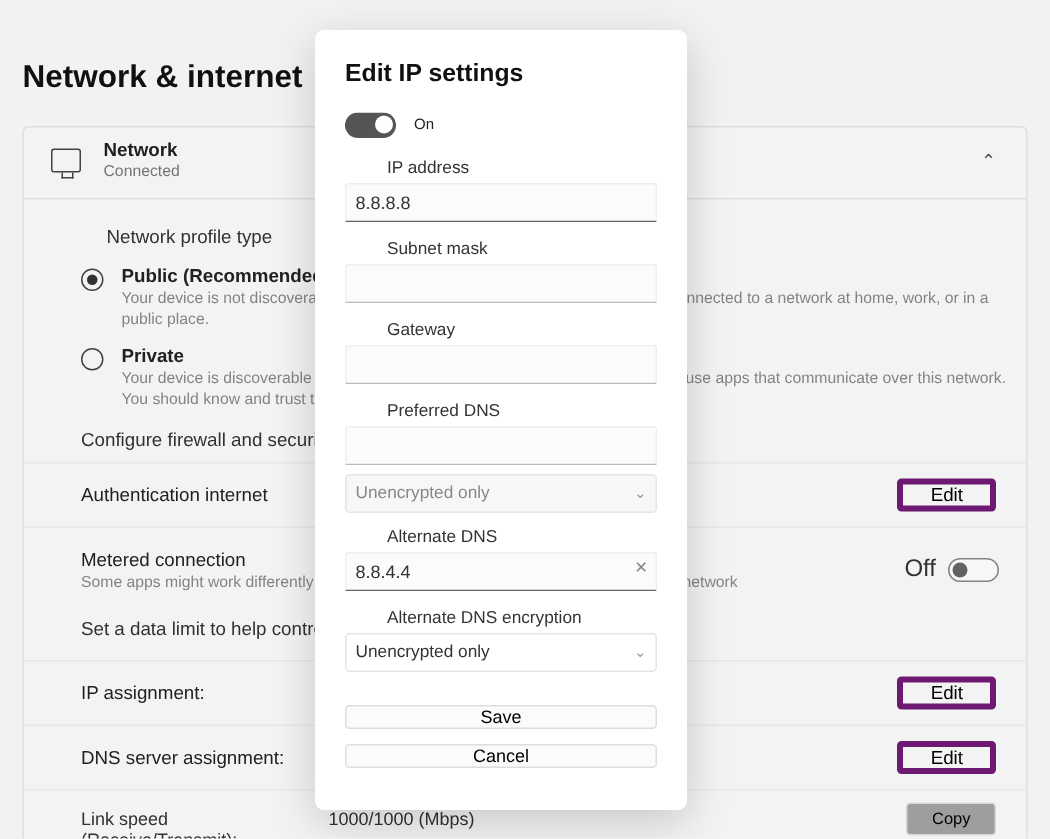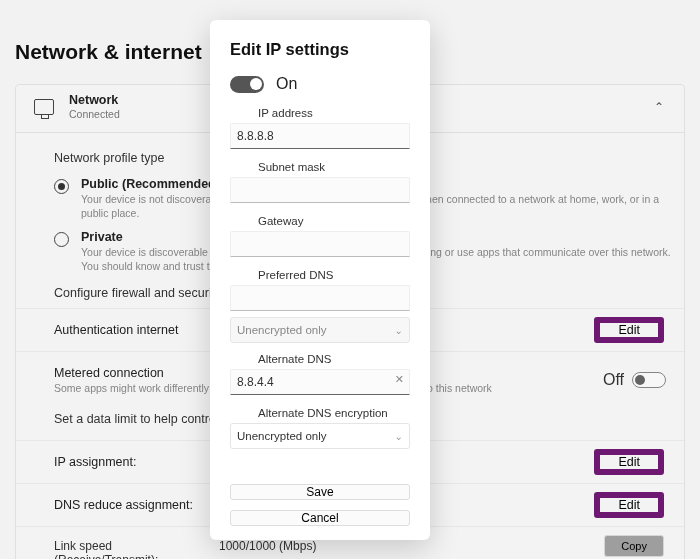--- a/index.html
+++ b/index.html
@@ -11,51 +11,51 @@
     .breadcrumb-chevron { font-size: 13px; color: #666; }
 
     .card { background: #fbfbfb; border: 1px solid #e6e6e6; border-radius: 4px; padding: 10px 18px; margin-bottom: 6px; }
     .net-header { display: flex; align-items: center; gap: 15px; padding: 8px 18px 12px; border-bottom: 1px solid #e6e6e6; position: relative; }
     .net-icon { width: 20px; height: 16px; border: 1.5px solid #444; border-radius: 2px; position: relative; }
     .net-icon::after { content: ''; position: absolute; bottom: -5px; left: 6px; width: 6px; height: 3px; border-bottom: 1.5px solid #444; border-left: 1.5px solid #444; border-right:1.5px solid #444;}
     .net-name { font-size: 12.5px; font-weight: 600; color: #222; }
     .net-status { font-size: 10.5px; color: #777; margin-top: 1px; }
     .net-chevron { position: absolute; right: 20px; font-size: 12px; color: #555; }
 
-    .section-label { font-size: 12.5px; color: #333; margin: 18px 0 12px 38px; }
+    .section-label { font-size: 12.5px; color: #333; margin: 18px 0 12px 55px; }
 
     .radio-row { display: flex; align-items: flex-start; gap: 12px; margin-left: 38px; margin-bottom: 10px; }
     .radio { width: 15px; height: 15px; border: 1.5px solid #444; border-radius: 50%; margin-top: 2px; flex-shrink: 0; display:flex; align-items:center; justify-content:center; }
     .radio.selected::after { content:''; width: 7px; height:7px; background:#333; border-radius:50%; }
     .radio-title { font-size: 12.5px; font-weight: 600; color: #222; }
     .radio-desc { font-size: 10.5px; color: #888; margin-top: 2px; line-height: 1.3; }
 
     .setting-row { display: flex; align-items: center; padding: 14px 18px 14px 38px; border-top: 1px solid #eee; position: relative; }
     .setting-label { font-size: 12.5px; color: #222; flex-shrink: 0; width: 165px; }
     .setting-sub { font-size: 10.5px; color: #888; margin-top: 2px; }
     .setting-value { font-size: 12.5px; color: #333; margin-left: 0; }
-    .setting-action { position: absolute; right: 20px; font-size: 12.5px; background: #fbfbfb; border: 6px solid #701a75; border-radius: 3px; padding: 0 18px; cursor: pointer; }
+    .setting-action { position: absolute; right: 20px; font-size: 12.5px; background: #fbfbfb; border: 4px solid #701a75; border-radius: 3px; padding: 0 18px; cursor: pointer; }
     .toggle-off { position: absolute; right: 18px; display: flex; align-items: center; gap: 8px; font-size: 16px; color: #333; }
     .toggle-pill { width: 34px; height: 16px; background: #fff; border: 1px solid #888; border-radius: 10px; position: relative; }
     .toggle-pill::after { content:''; position:absolute; left:2px; top:2px; width:10px; height:10px; background:#666; border-radius:50%; }
 
     .prop-row { display: flex; padding: 4px 18px 4px 38px; }
     .prop-label { font-size: 12px; color: #333; width: 165px; flex-shrink: 0; }
     .prop-val { font-size: 12px; color: #333; }
     .copy-btn { position: absolute; right: 20px; font-size: 11px; background:#a3a3a3; border:1px solid #ddd; border-radius:3px; padding:4px 16px; cursor:pointer; }
     .firewall-text { font-size: 12.5px; color: #333; margin: 12px 0 8px 38px; }
 
     
-    .modal { position: absolute; left: 210px; top: 20px; width: 220px; height: 520px; background: #fff; border-radius: 6px; box-shadow: 0 8px 30px rgba(0,0,0,0.18); padding: 20px 20px 14px; z-index: 10; display: flex; flex-direction:column; }
+    .modal { position: absolute; left: 210px; top: 20px; width: 248px; height: 520px; background: #fff; border-radius: 6px; box-shadow: 0 8px 30px rgba(0,0,0,0.18); padding: 20px 20px 28px; z-index: 10; display: flex; flex-direction:column; }
     .modal-title { font-size: 16.5px; font-weight: 600; color: #111; margin-bottom: 16px; }
     .modal-body { flex: 1; overflow: hidden; position: relative; }
     .modal-toggle { display: flex; align-items: center; gap: 12px; margin-bottom: 14px; }
     .toggle-on { width: 34px; height: 17px; background: #555; border-radius: 10px; position: relative; }
     .toggle-on::after { content:''; position:absolute; right:2px; top:2px; width:12px; height:12px; background:#fff; border-radius:50%; }
-    .toggle-text { font-size: 16px; color: #222; }
+    .toggle-text { font-size: 10px; color: #222; }
     .field-label { font-size: 11.5px; color: #333; margin-top: 6px; margin-bottom: 4px; margin-left: 28px; }
     .field-input { width: 100%; height: 26px; border: none; border-bottom: 1px solid #bbb; background: #fbfbfb; font-size: 12px; padding: 3px 6px; color: #333; outline: none; border-radius: 2px 2px 0 0; border-top:1px solid #eee; border-left:1px solid #eee; border-right:1px solid #eee; margin-bottom: 6px; }
     .field-input.strong { border-bottom: 1.5px solid #666; }
     .field-select { width: 100%; height: 26px; border: 1px solid #e5e5e5; background: #f7f7f7; font-size: 11.5px; padding: 3px 6px; color: #888; border-radius: 3px; margin-bottom: 10px; position: relative; display:flex; align-items:center; justify-content:space-between; }
     .field-select .chev { font-size: 10px; color: #999; }
     .clear-x { position: absolute; right: 6px; top: 4px; font-size: 11px; color: #888; cursor:pointer; background:none; border:none;}
     .input-wrap { position: relative; }
     .modal-footer { display: flex; gap: 10px; margin-top: 10px; padding-top: 10px; flex-direction: column; }
     .modal-btn { flex: 1; height: 28px; border: 1px solid #ddd; background: #fbfbfb; border-radius: 3px; font-size: 12px; cursor: pointer; }
   </style>
@@ -115,21 +115,21 @@
 
     <div class="firewall-text" style="margin-top:4px; margin-bottom:14px;">Set a data limit to help control data usage on this network</div>
 
     <div class="setting-row">
       <div class="setting-label">IP assignment:</div>
       <div class="setting-value">Automatic (DHCP)</div>
       <button class="setting-action">Edit</button>
     </div>
 
     <div class="setting-row">
-      <div class="setting-label">DNS reduce assignment:</div>
+      <div class="setting-label">DNS server assignment:</div>
       <div class="setting-value">Automatic (DHCP)</div>
       <button class="setting-action">Edit</button>
     </div>
 
     <div style="border-top:1px solid #eee; padding-top:8px; position:relative;">
       <button class="copy-btn" style="top:8px;">Copy</button>
       <div class="prop-row">
         <div class="prop-label">Link speed (Receive/Transmit):</div>
         <div class="prop-val">1000/1000 (Mbps)</div>
       </div>

